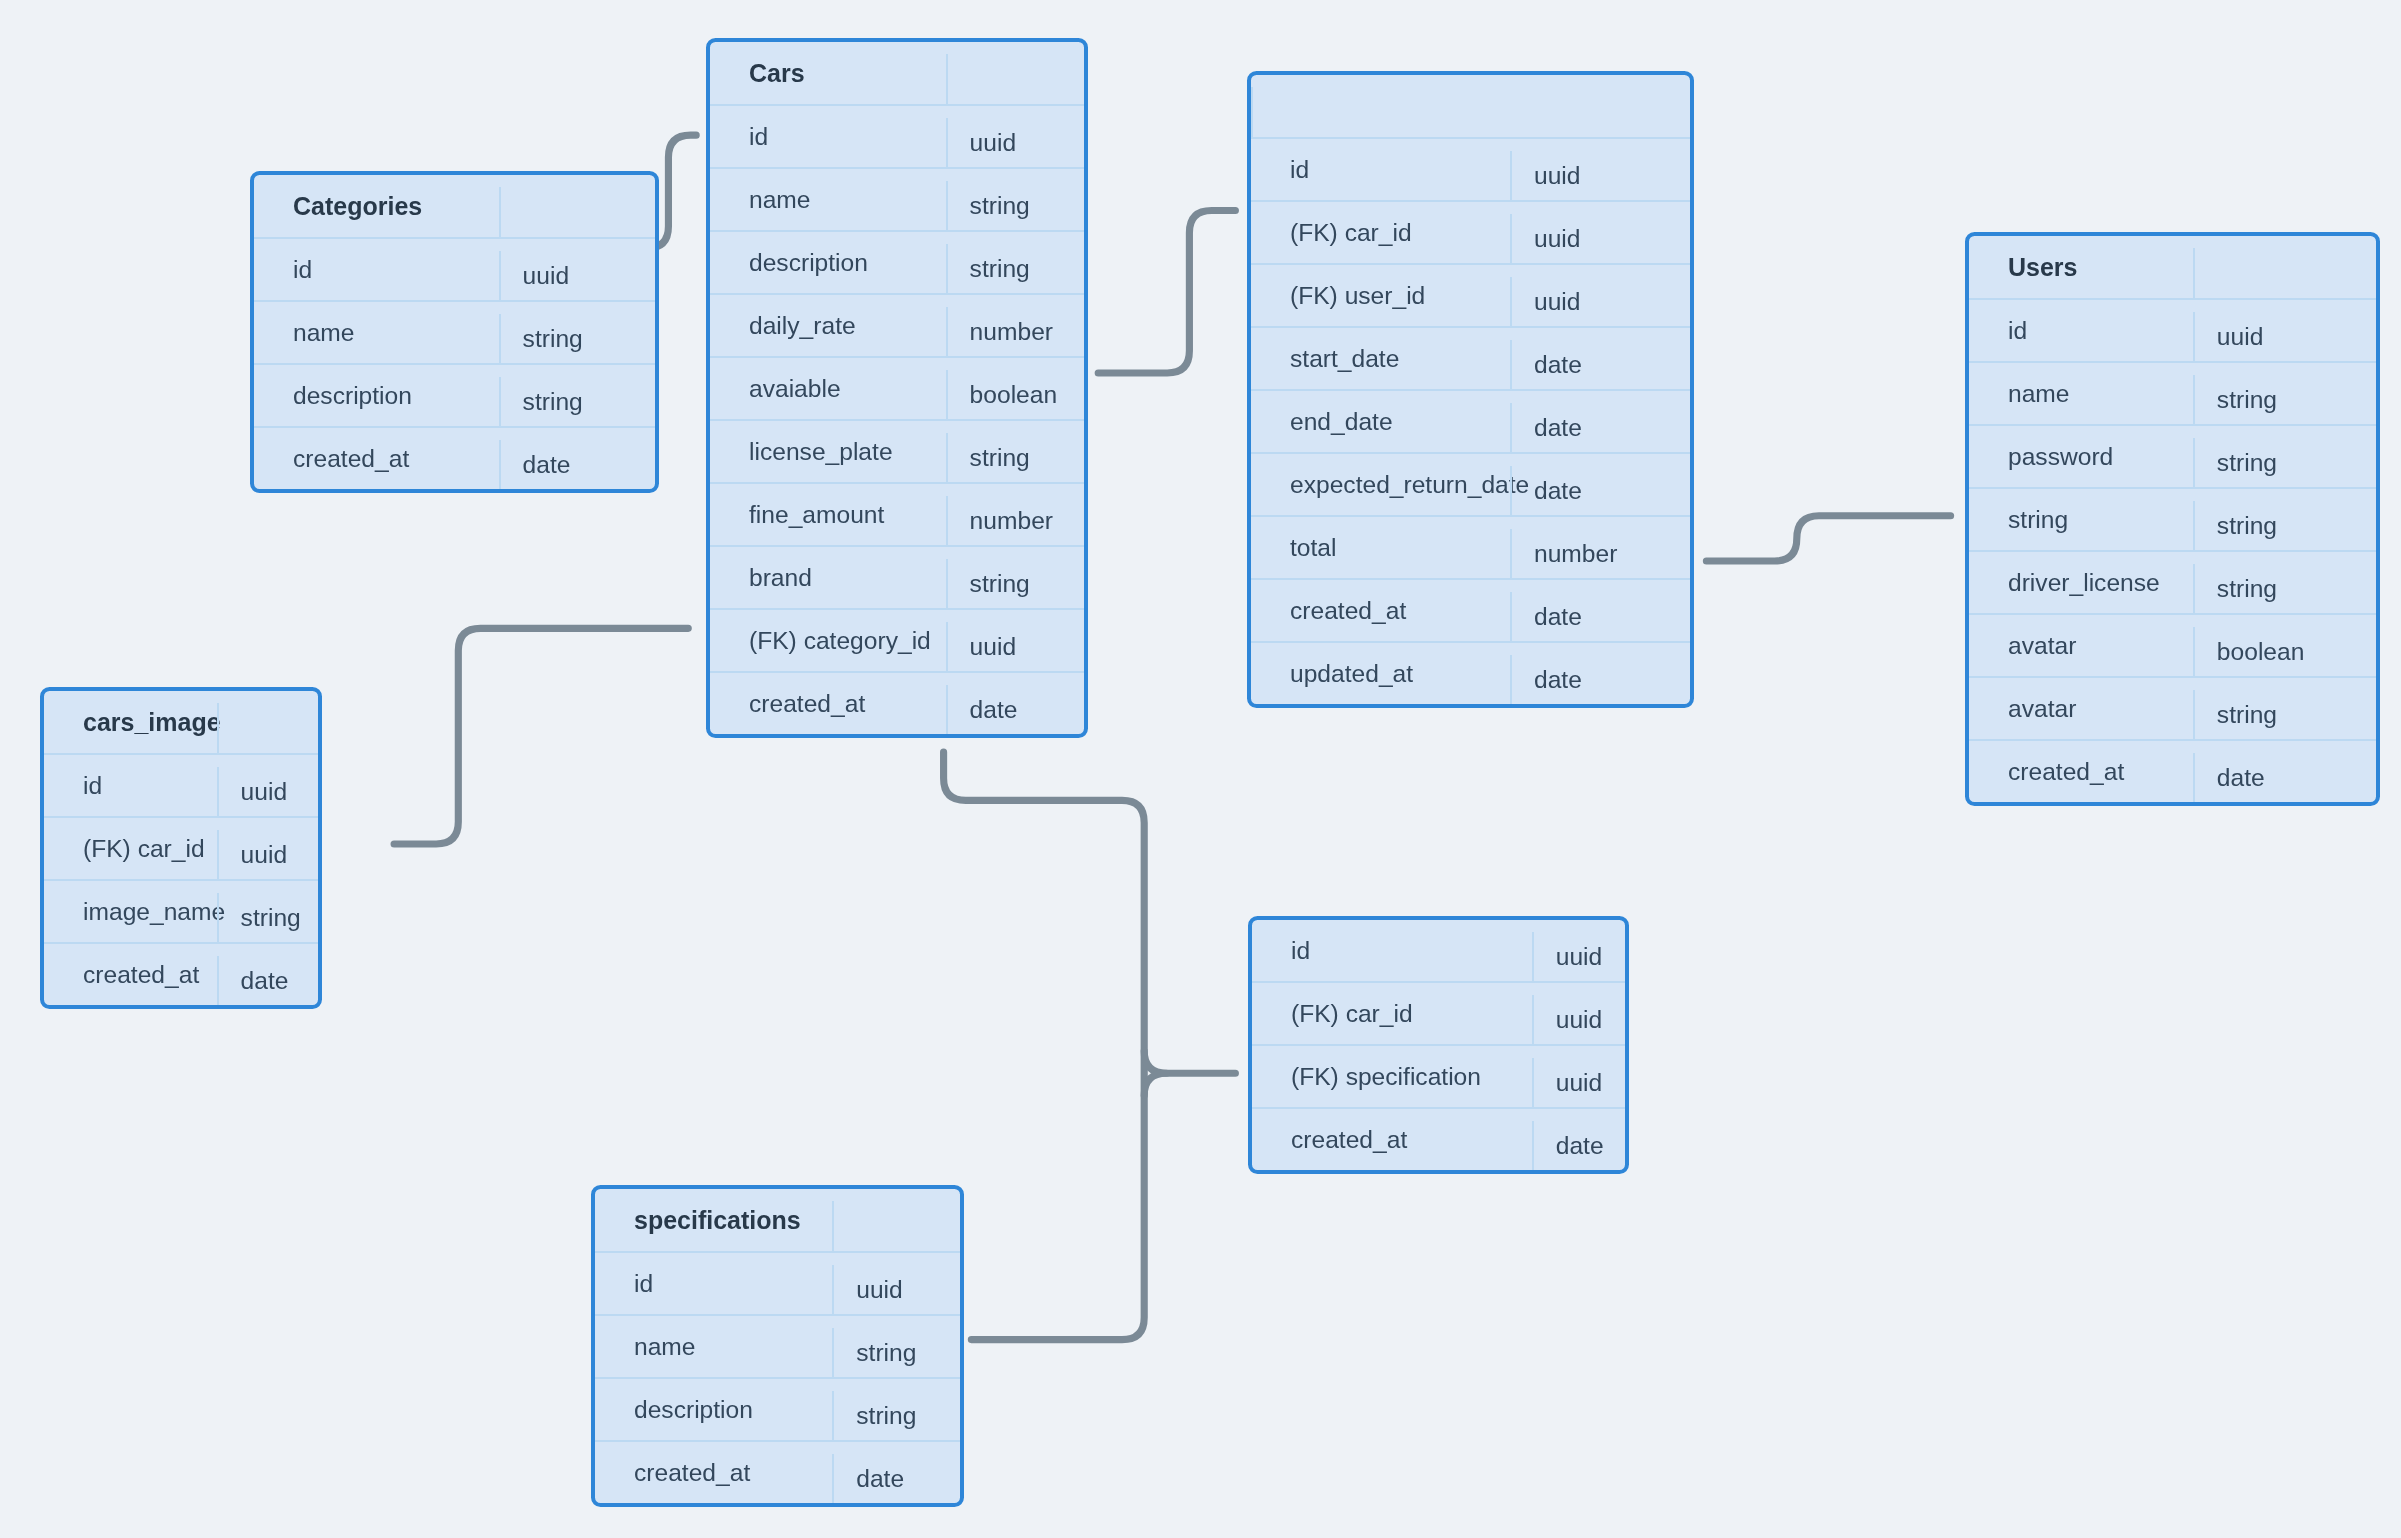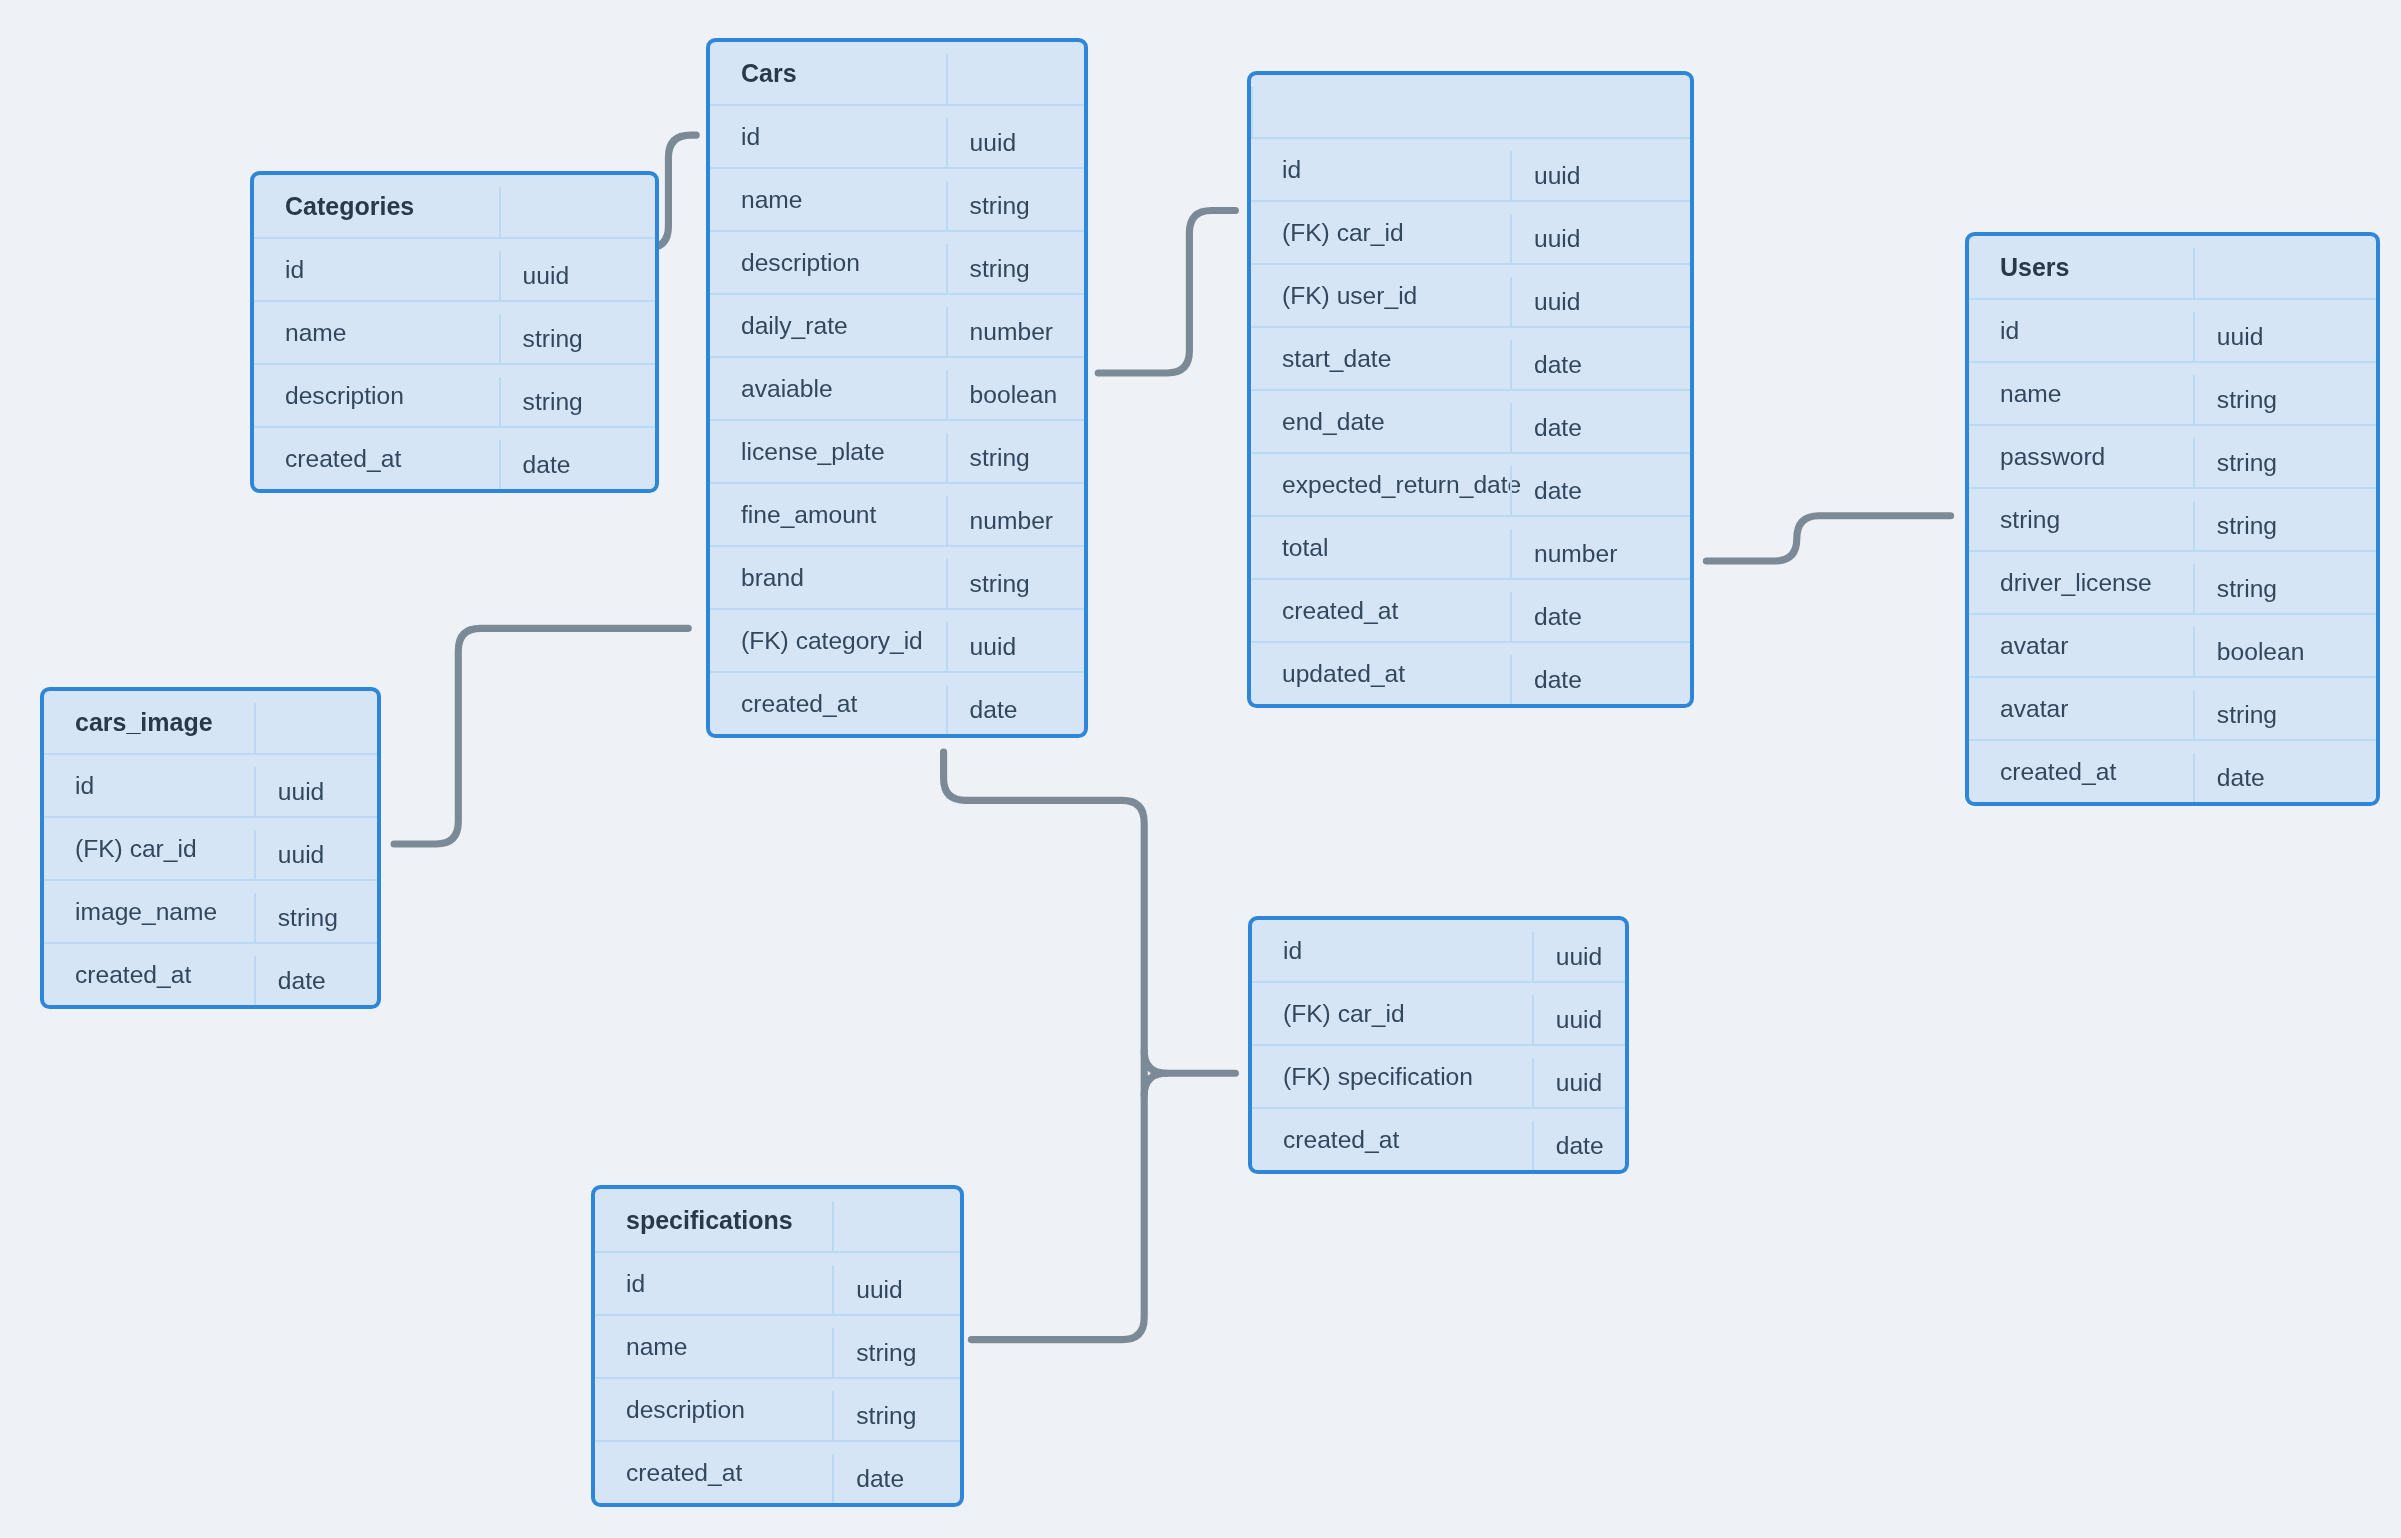--- a/index.html
+++ b/index.html
@@ -56,21 +56,21 @@
     border-top: 2.4px solid #bcd9f2;
   }
   .cell {
     display: flex;
     align-items: center;
     box-sizing: border-box;
     white-space: nowrap;
   }
   .cell.name {
     width: var(--split);
-    padding-left: 31px;
+    padding-left: 39px;
   }
   .cell.type {
     flex: 1;
     border-left: 2.4px solid #bcd9f2;
     padding-left: 22px;
     margin-top: 12px;
   }
   .cell.title {
     font-weight: bold;
     color: #28394a;
@@ -244,21 +244,21 @@
           <div class="cell name">avatar</div>
           <div class="cell type">string</div>
         </div>
         <div class="row">
           <div class="cell name">created_at</div>
           <div class="cell type">date</div>
         </div>
       </div>
   </div>
 
-  <div class="table" style="left:40px; top:687px; width:341px; --split:63%;">
+  <div class="table" style="left:40px; top:687px; width:282px; --split:63%;">
     <div class="thead">
       <div class="cell name title">cars_image</div>
       <div class="cell type"></div>
     </div>
     <div class="rows">
         <div class="row">
           <div class="cell name">id</div>
           <div class="cell type">uuid</div>
         </div>
         <div class="row">

